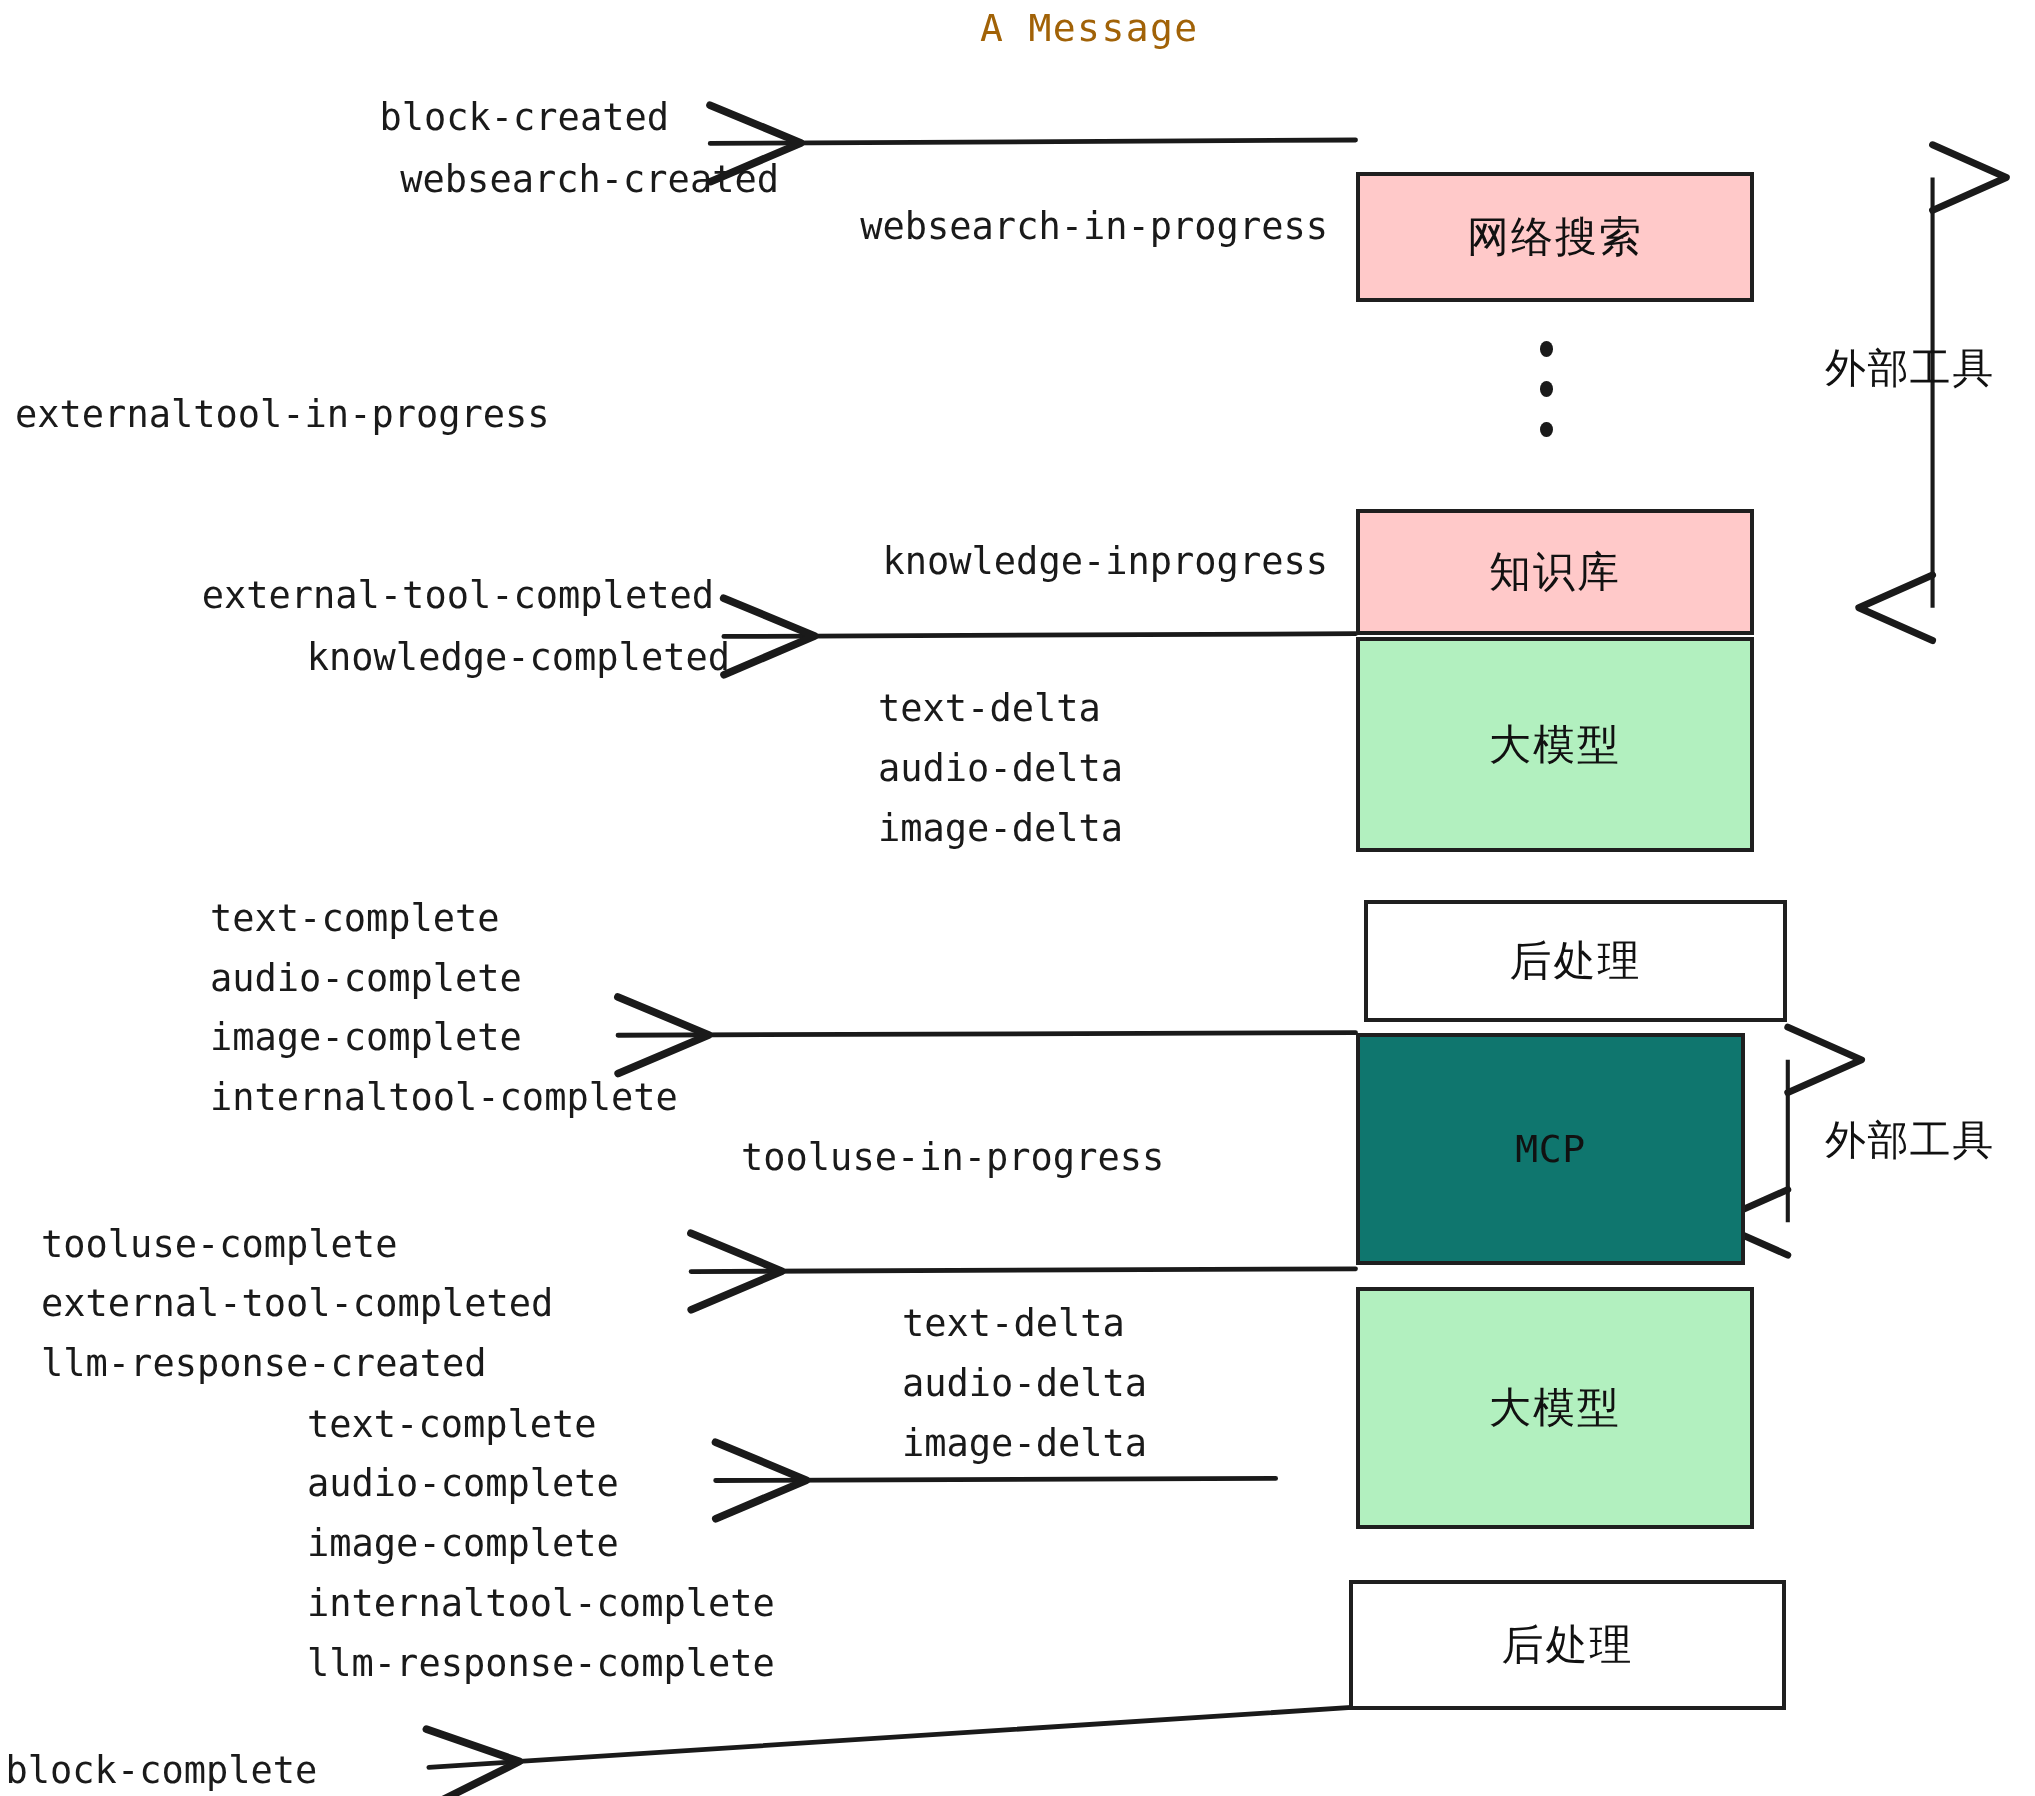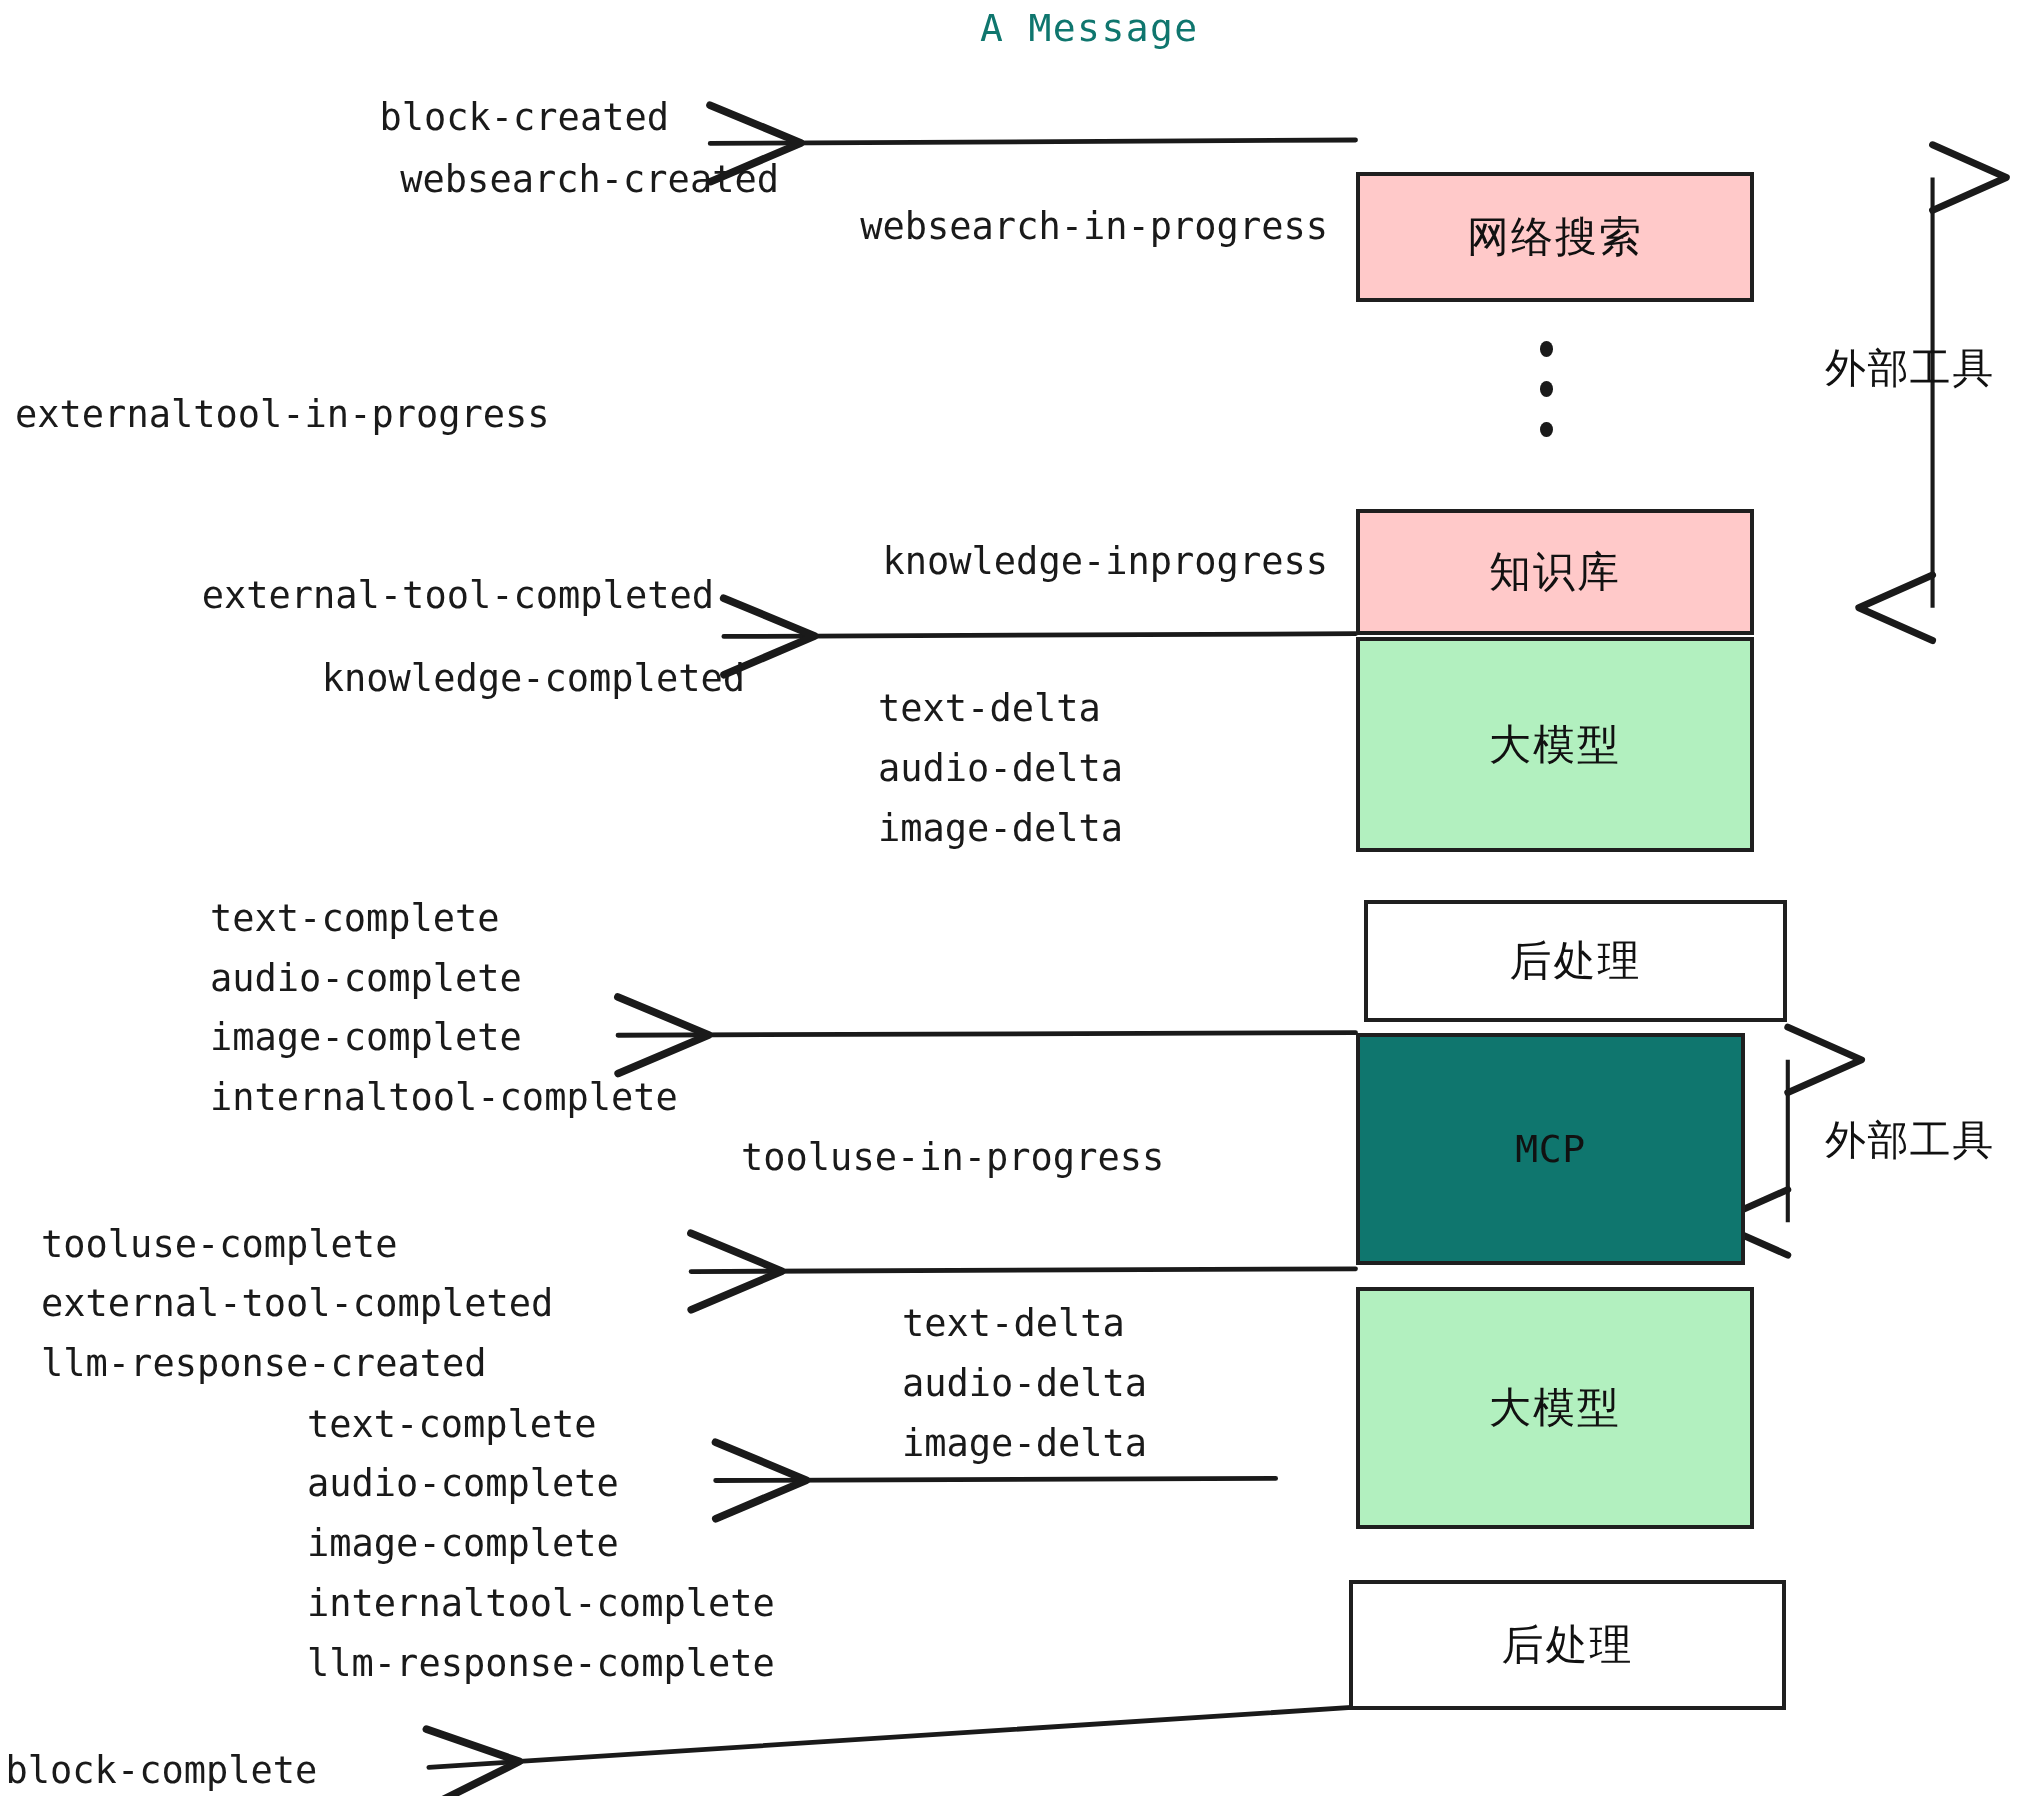--- a/index.html
+++ b/index.html
@@ -21,21 +21,21 @@
     color: #1a1a1a;
     font-family: "DejaVu Sans Mono", "Liberation Mono", monospace;
     font-size: 37px;
     letter-spacing: 0px;
     line-height: 1;
   }
   .lbl.right { transform: translateX(-100%); }
   .title {
     position: absolute;
     white-space: nowrap;
-    color: #0f766e;
+    color: #a16207;
     font-family: "DejaVu Sans Mono", "Liberation Mono", monospace;
     font-size: 38px;
     letter-spacing: 1.4px;
   }
   .box {
     position: absolute;
     box-sizing: border-box;
     border: 4.1px solid #1f1f1f;
     display: flex;
     align-items: center;
@@ -176,21 +176,21 @@
 
   <div class="lbl right" style="left:1328px; top:208px;">websearch-in-progress</div>
 
 
   <div class="lbl" style="left:15px; top:396px;">externaltool-in-progress</div>
 
   <div class="lbl right" style="left:1328px; top:543px;text-align:right;">knowledge-inprogress</div>
 
   <div class="lbl right" style="left:714px; top:577px;">external-tool-completed</div>
 
-  <div class="lbl right" style="left:745px; top:639px;margin-top:21px;">knowledge-completed</div>
+  <div class="lbl right" style="left:730px; top:639px;">knowledge-completed</div>
 
   <div class="lbl" style="left:878px; top:690px;">text-delta</div>
 
   <div class="lbl" style="left:878px; top:750px;">audio-delta</div>
 
   <div class="lbl" style="left:878px; top:810px;">image-delta</div>
 
   <div class="lbl" style="left:210px; top:900px;">text-complete</div>
 
   <div class="lbl" style="left:210px; top:960px;">audio-complete</div>

